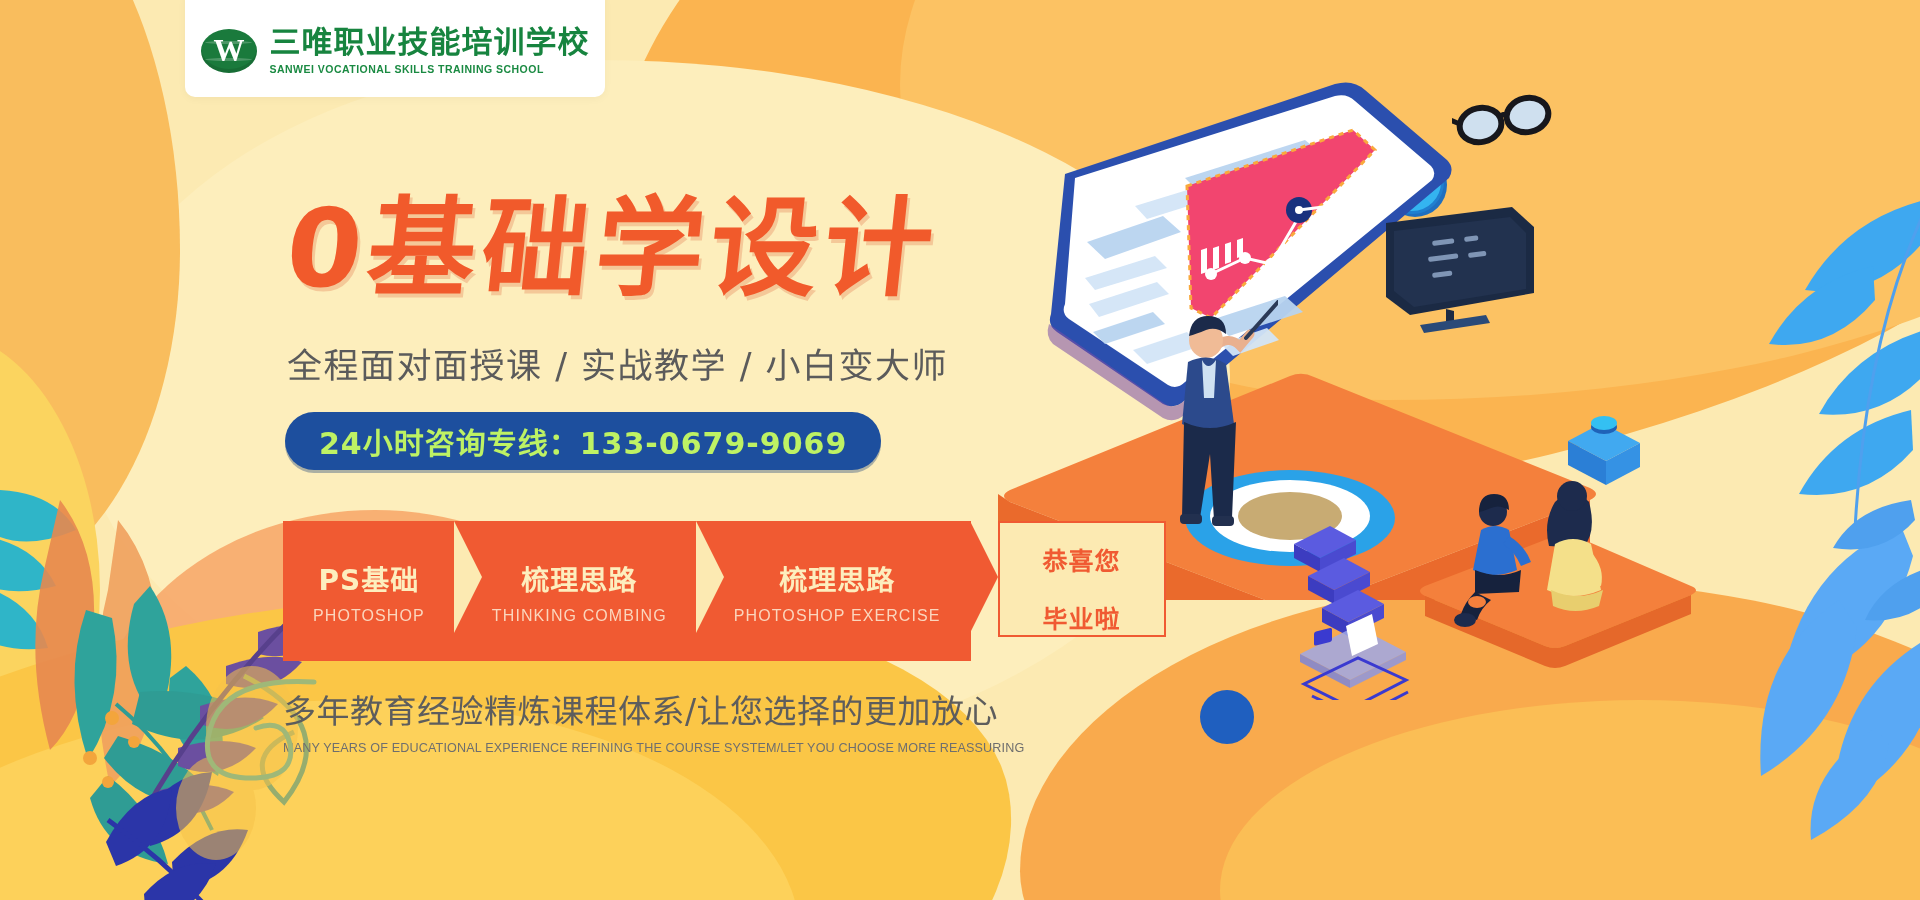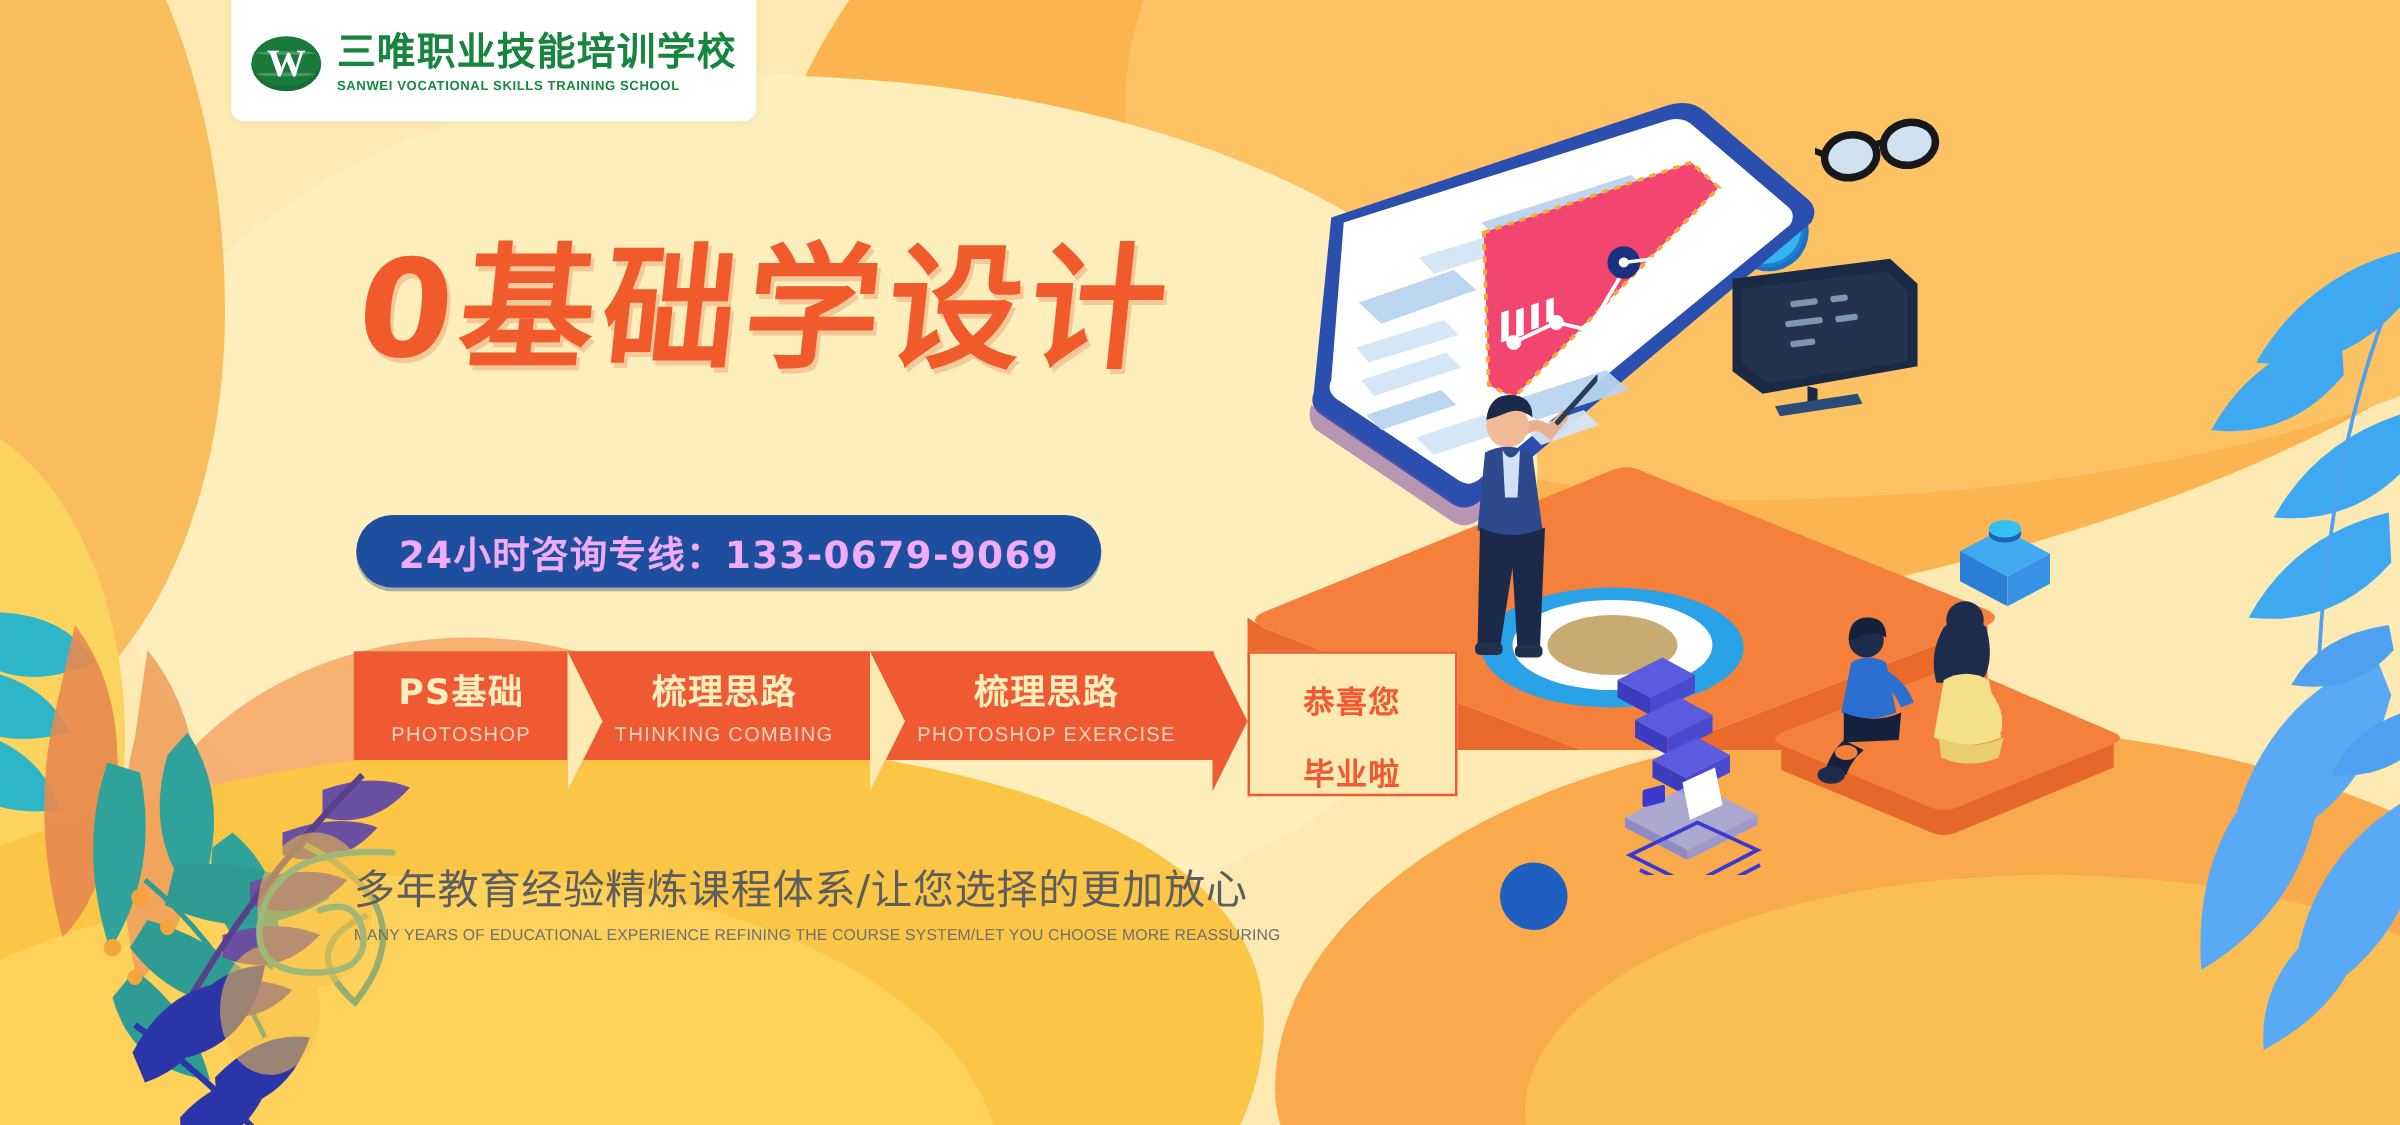--- a/index.html
+++ b/index.html
@@ -113,28 +113,28 @@
 
   
   .phone-pill{
     position:absolute;left:285px;top:412px;
     height:58px;padding:0 34px;
     background:#1d4f9e;border-radius:29px;
     display:flex;align-items:center;
     box-shadow:0 3px 0 rgba(17,56,118,.35);
   }
   .phone-text{
-    color:#f0abfc;font-size:30px;font-weight:700;letter-spacing:1px;
+    color:#bef264;font-size:30px;font-weight:700;letter-spacing:1px;
     font-family:"DejaVu Sans","Liberation Sans",sans-serif;white-space:nowrap;
   }
 
   
   .steps{position:absolute;left:283px;top:521px;display:flex;align-items:stretch;height:112px;}
   .step{
-    position:relative;height:87px;background:#f05a32;
+    position:relative;height:140px;background:#f05a32;
     display:flex;flex-direction:column;align-items:center;justify-content:center;
     padding:0 30px 0 38px;margin-right:-1px;
   }
   .step:first-child{padding-left:30px;}
   .step::after{
     content:"";position:absolute;right:-27px;top:0;
     width:0;height:0;border-left:28px solid #f05a32;
     border-top:56px solid transparent;border-bottom:56px solid transparent;z-index:2;
   }
   .step .notch{
@@ -454,20 +454,21 @@
       <div class="logo-text">
         <div class="logo-cn">三唯职业技能培训学校</div>
         <div class="logo-en">SANWEI VOCATIONAL SKILLS TRAINING SCHOOL</div>
       </div>
     </div>
   </div>
 
   <div class="content">
 
     <div class="headline">0基础学设计</div>
+    <div class="subtitle">全程面对面授课 / 实战教学 / 小白变大师</div>
 
     <div class="phone-pill">
       <span class="phone-text">24小时咨询专线：133-0679-9069</span>
     </div>
 
     <div class="steps">
       <div class="step">
 
         <span class="step-cn">PS基础</span>
         <span class="step-en">PHOTOSHOP</span>

